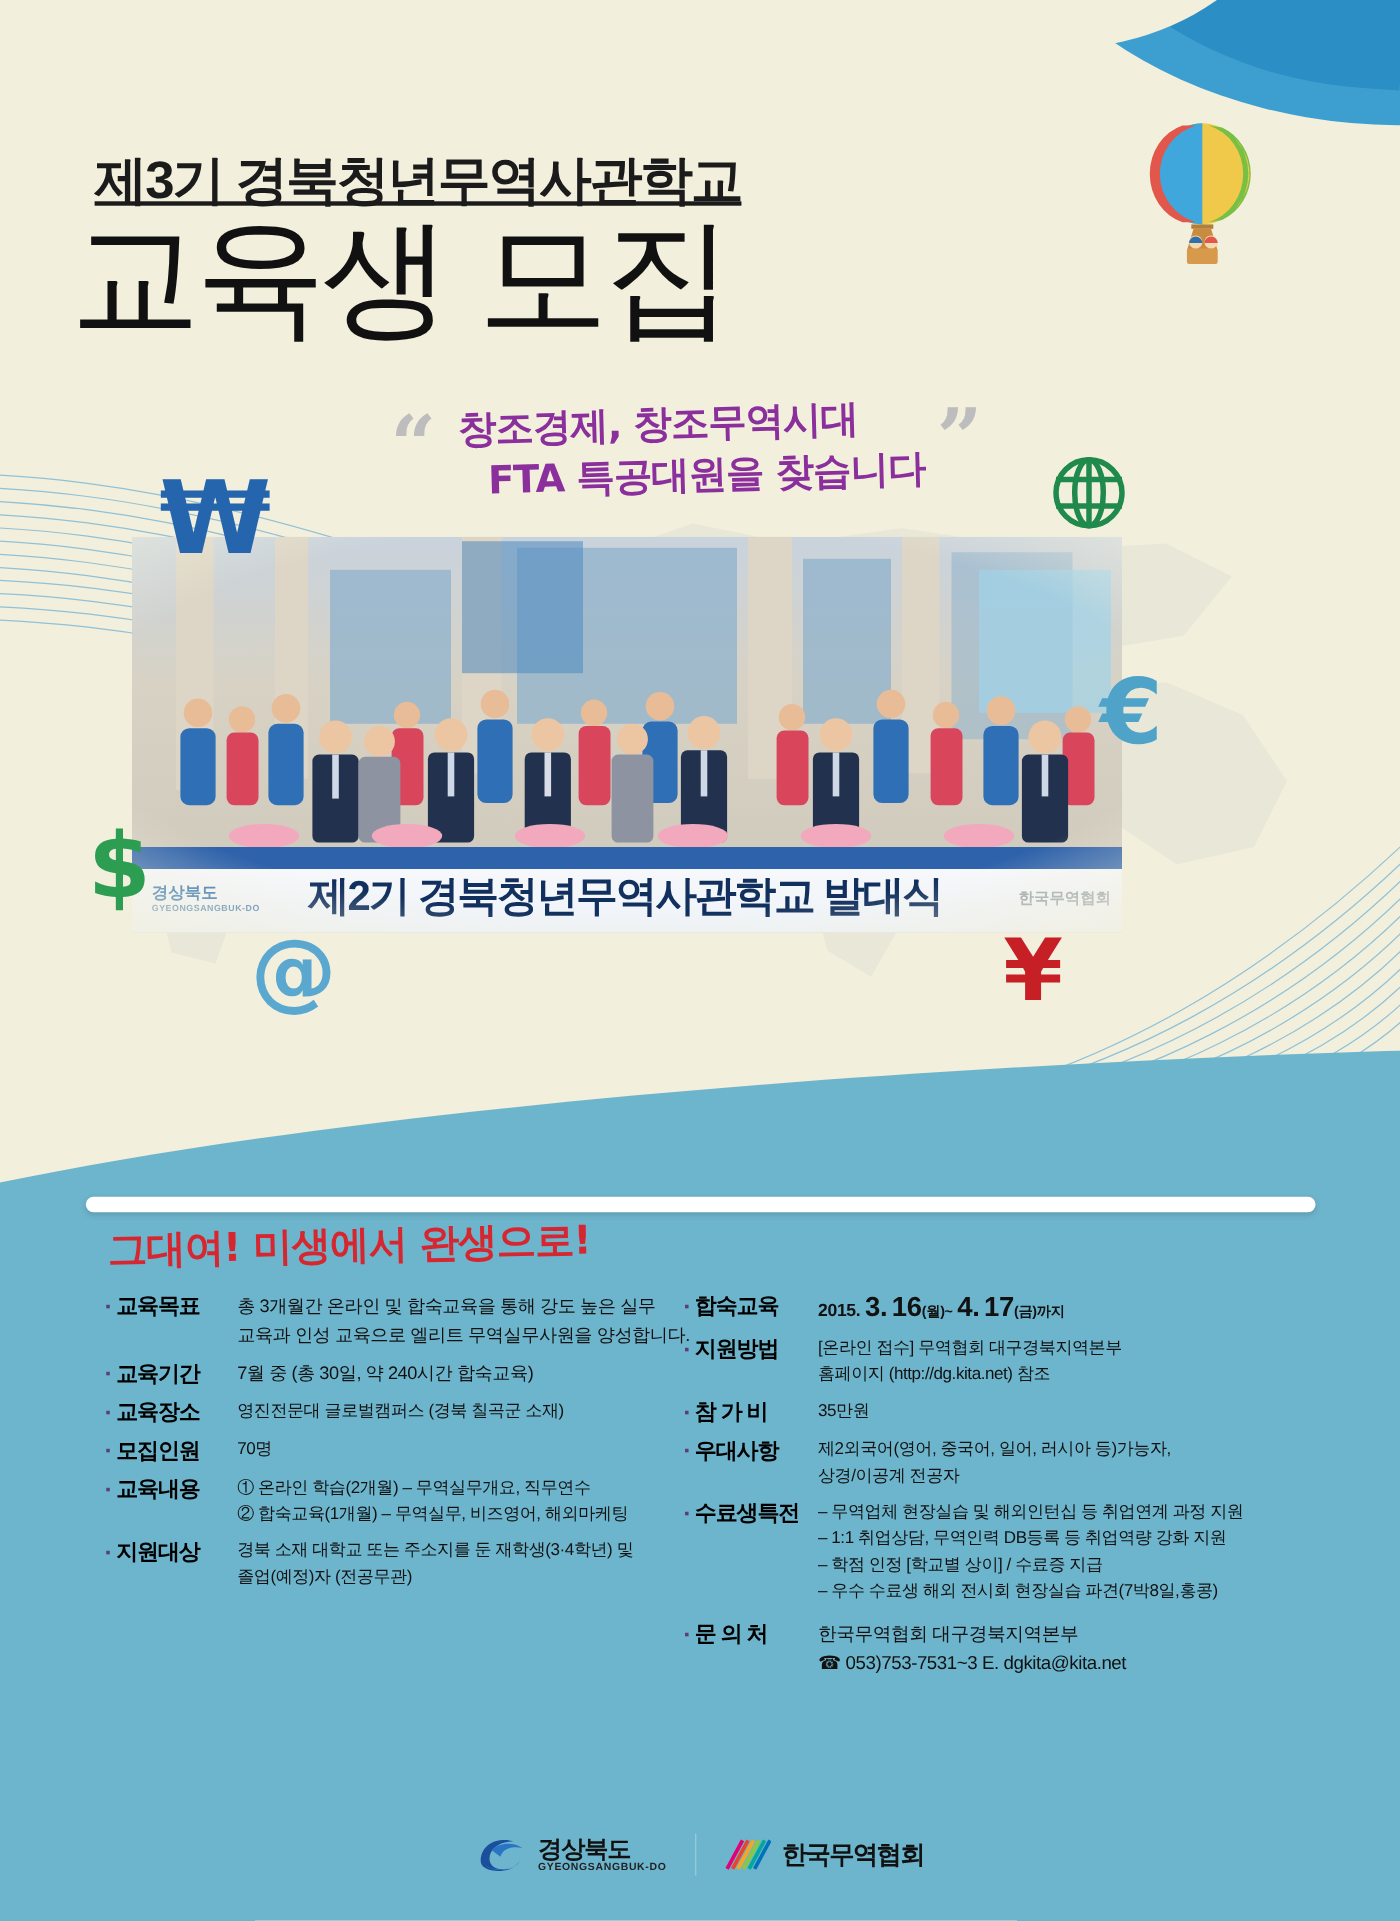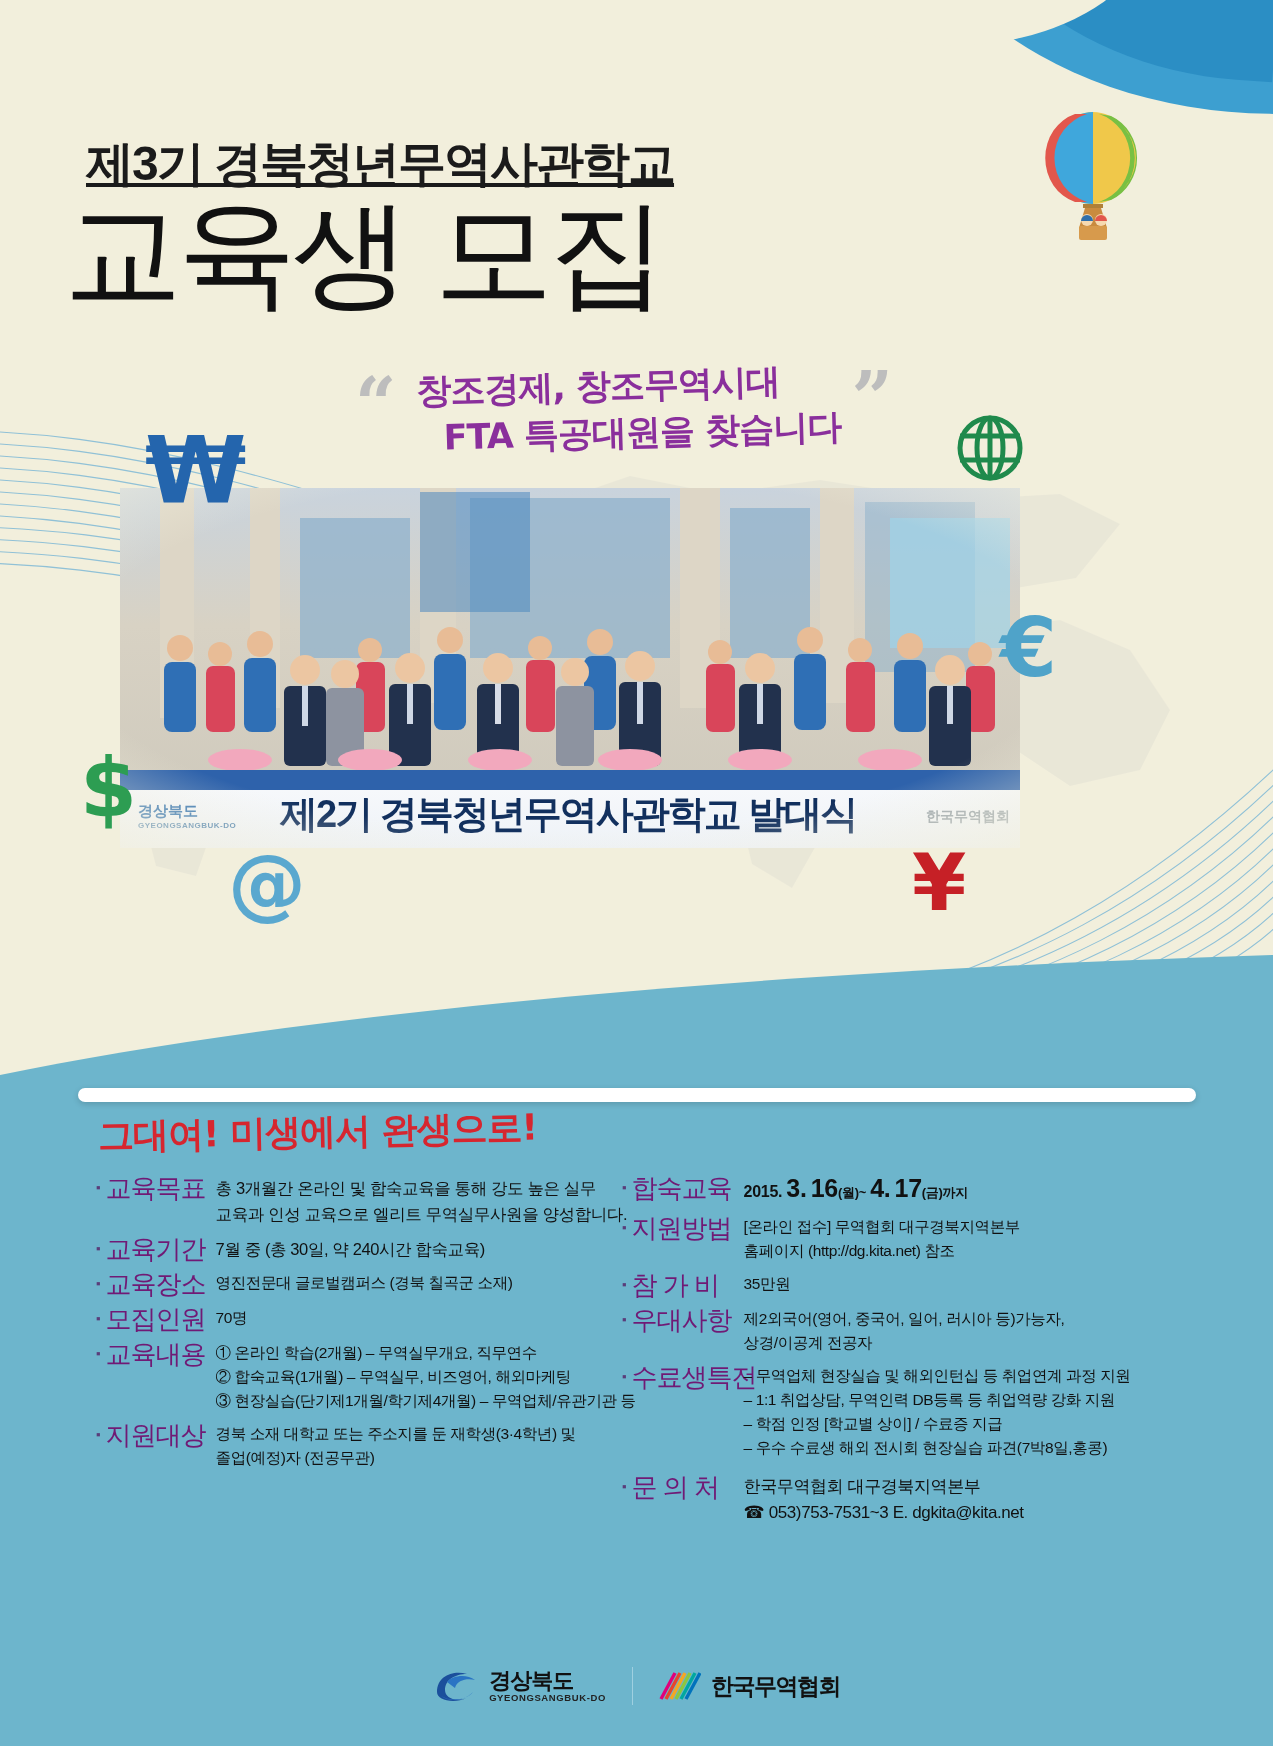--- a/index.html
+++ b/index.html
@@ -130,21 +130,21 @@
   .cols{ position:absolute; left:78px; top:1175px; width:1118px; display:flex; }
   .col{ }
   .col.left{ width:520px; padding-left:18px;}
   .col.right{ width:598px; padding-left:24px;}
 
   .row{ display:flex; margin-bottom:9px; }
   .bullet{
     color:#5a3d7a; font-size:13px; line-height:26px; margin-right:5px;
   }
   .lab{
-    color:#701a75; font-weight:normal; font-size:26px; line-height:26px;
+    color:#000000; font-weight:bold; font-size:20px; line-height:26px;
     white-space:nowrap; flex:0 0 auto; letter-spacing:-1px;
   }
   .col.left .lab{ width:110px; }
   .col.right .lab{ width:112px; }
   .val{
     font-size:16.5px; line-height:26px; color:#111; font-weight:normal;
     letter-spacing:-.4px;
   }
   .val .ln{ display:block; white-space:nowrap;}
   .val.small .ln{ font-size:15.5px; line-height:24px;}
@@ -394,21 +394,20 @@
         <span class="ln">70명</span>
       </span>
     </div>
 
     <div class="row">
       <span class="bullet">▪</span>
       <span class="lab">교육내용</span>
       <span class="val small">
         <span class="ln">① 온라인 학습(2개월) – 무역실무개요, 직무연수</span>
         <span class="ln">② 합숙교육(1개월) – 무역실무, 비즈영어, 해외마케팅</span>
-        <span class="ln">③ 현장실습(단기제1개월/학기제4개월) – 무역업체/유관기관 등</span>
       </span>
     </div>
 
     <div class="row">
       <span class="bullet">▪</span>
       <span class="lab">지원대상</span>
       <span class="val small">
         <span class="ln">경북 소재 대학교 또는 주소지를 둔 재학생(3·4학년) 및</span>
         <span class="ln">졸업(예정)자 (전공무관)</span>
       </span>

